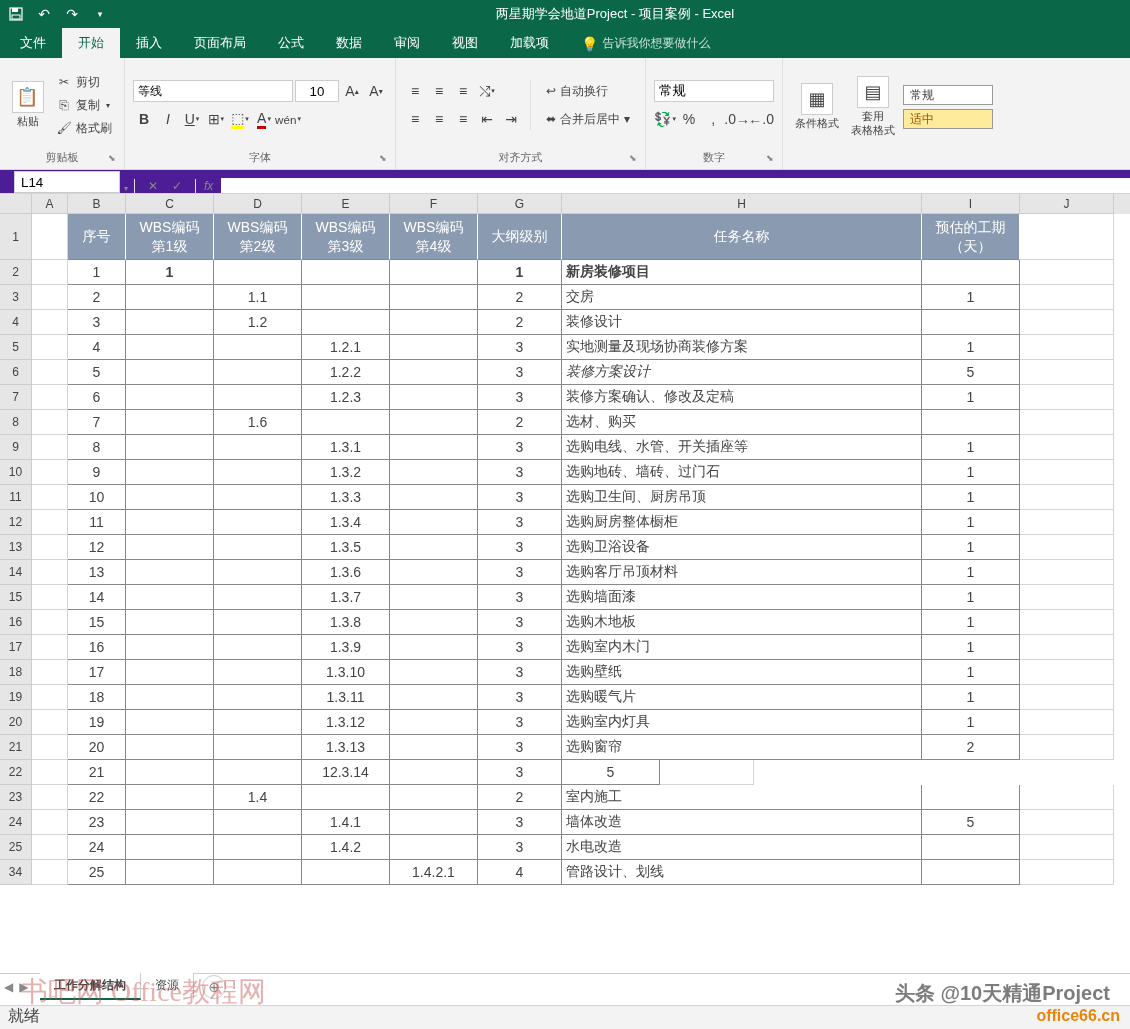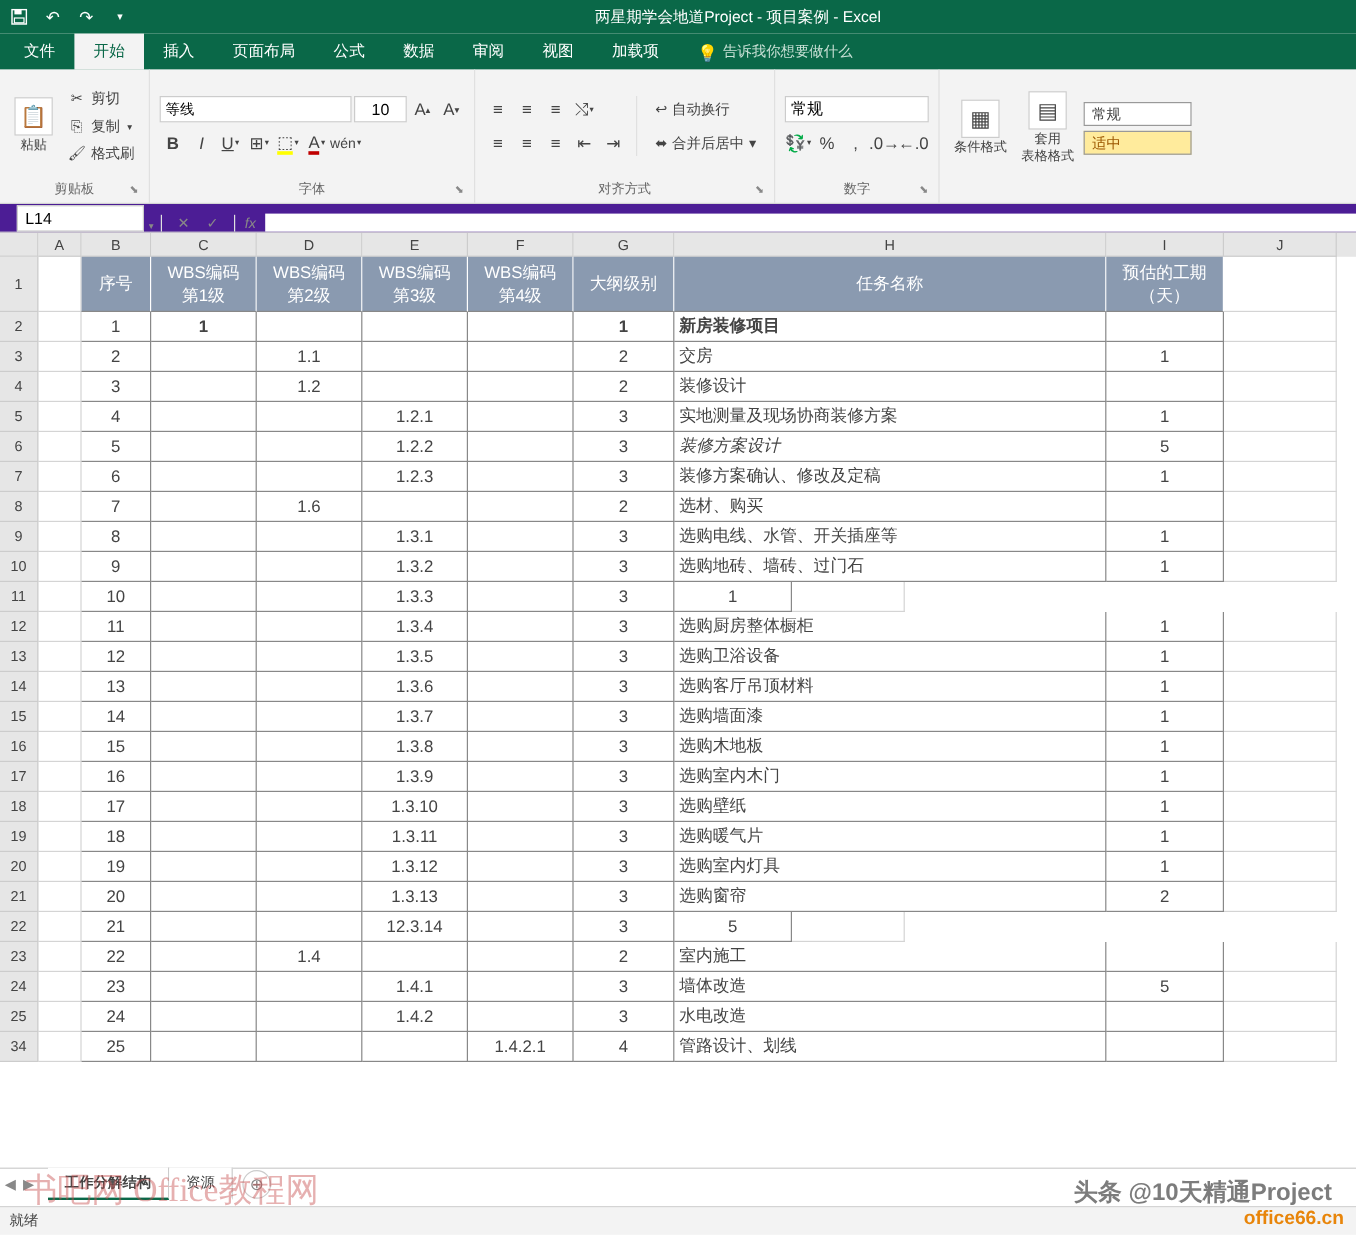--- a/index.html
+++ b/index.html
@@ -58,21 +58,21 @@
 .hdr-cell { background: #8a9ab0; color: #fff; text-align: center; justify-content: center; border-right: 1px solid #fff; border-bottom: 1px solid #888; line-height: 1.3;}
 .center { justify-content: center;}
 .bold { font-weight: bold;}
 
 .sheet-tabs { position: absolute; bottom: 30px; left: 0; right: 0; height: 26px; background: #fff; border-top: 1px solid #ccc; display: flex; align-items: center; padding-left: 40px;}
 .nav-arrows { position: absolute; left: 4px; display: flex; gap: 6px; color: #888;}
 .sheet-tab { padding: 4px 14px; border-right: 1px solid #ccc; font-size: 12px; cursor: pointer; background: #fff; border-bottom: 2px solid transparent;}
 .sheet-tab.active { border-bottom: 2px solid #0a6848; font-weight: bold;}
 .new-sheet { width: 24px; height: 24px; border: 1px solid #ccc; border-radius: 50%; display: flex; align-items: center; justify-content: center; margin-left: 8px; color: #888; font-size: 14px;}
 
-.statusbar { position: absolute; bottom: 0; left: 0; right: 0; height: 24px; background: #f3f3f3; border-top: 1px solid #d4d4d4; display: flex; align-items: center; padding: 0 8px; font-size: 12px;}
+.statusbar { position: absolute; bottom: 0; left: 0; right: 0; height: 24px; background: #f3f3f3; border-top: 1px solid #d4d4d4; display: flex; align-items: flex-start; padding: 0 8px; font-size: 16px;}
 
 .watermark1 { position: absolute; bottom: 18px; left: 20px; font-size: 28px; color: rgba(200,80,80,0.45); font-family: "KaiTi", serif; pointer-events: none;}
 .watermark2 { position: absolute; bottom: 22px; right: 20px; font-size: 20px; color: rgba(80,80,80,0.75); pointer-events: none; font-weight: bold;}
 .watermark3 { position: absolute; bottom: 4px; right: 10px; font-size: 16px; color: #e8850a; pointer-events: none; font-weight: bold;}
 
 svg { display: block;}
 </style>
 </head>
 <body>
 
@@ -428,20 +428,21 @@
           <div class="cell " style="width: 94px; height: 25px;"></div>
         </div>
         <div class="cell-row">
           <div class="cell " style="width: 36px; height: 25px;"></div>
           <div class="cell data-cell center" style="width: 58px; height: 25px;">10</div>
           <div class="cell data-cell center" style="width: 88px; height: 25px;"></div>
           <div class="cell data-cell center" style="width: 88px; height: 25px;"></div>
           <div class="cell data-cell center" style="width: 88px; height: 25px;">1.3.3</div>
           <div class="cell data-cell center" style="width: 88px; height: 25px;"></div>
           <div class="cell data-cell center" style="width: 84px; height: 25px;">3</div>
+          <div class="cell data-cell" style="width: 360px; height: 25px; justify-content: flex-start;">选购卫生间、厨房吊顶</div>
           <div class="cell data-cell center" style="width: 98px; height: 25px;">1</div>
           <div class="cell " style="width: 94px; height: 25px;"></div>
         </div>
         <div class="cell-row">
           <div class="cell " style="width: 36px; height: 25px;"></div>
           <div class="cell data-cell center" style="width: 58px; height: 25px;">11</div>
           <div class="cell data-cell center" style="width: 88px; height: 25px;"></div>
           <div class="cell data-cell center" style="width: 88px; height: 25px;"></div>
           <div class="cell data-cell center" style="width: 88px; height: 25px;">1.3.4</div>
           <div class="cell data-cell center" style="width: 88px; height: 25px;"></div>

